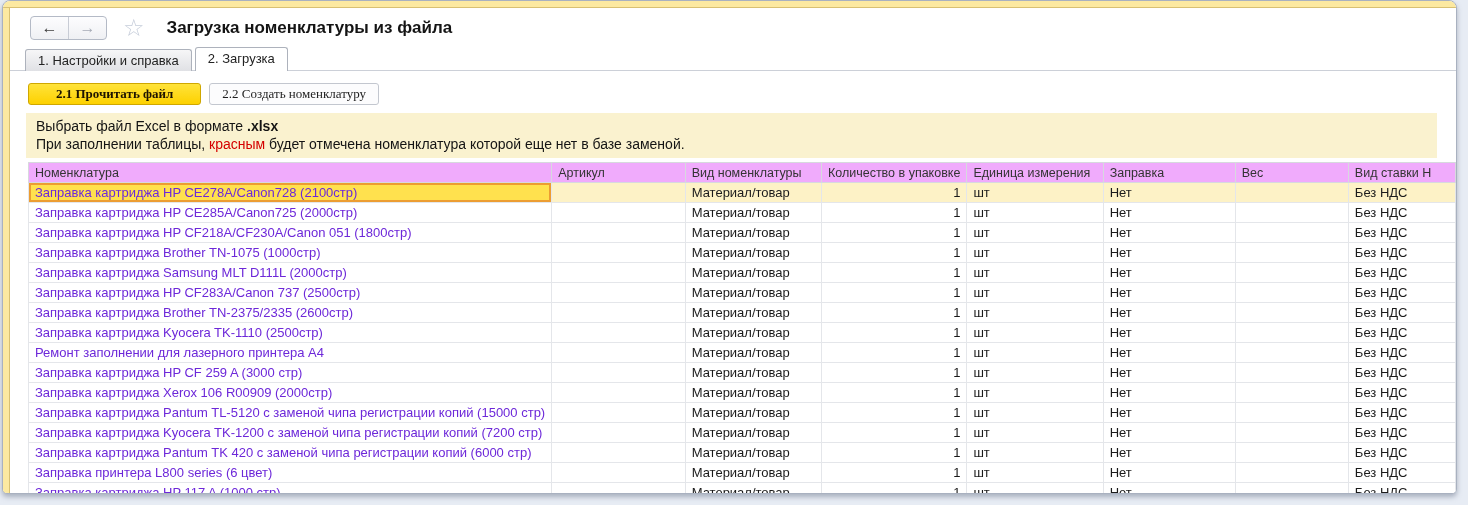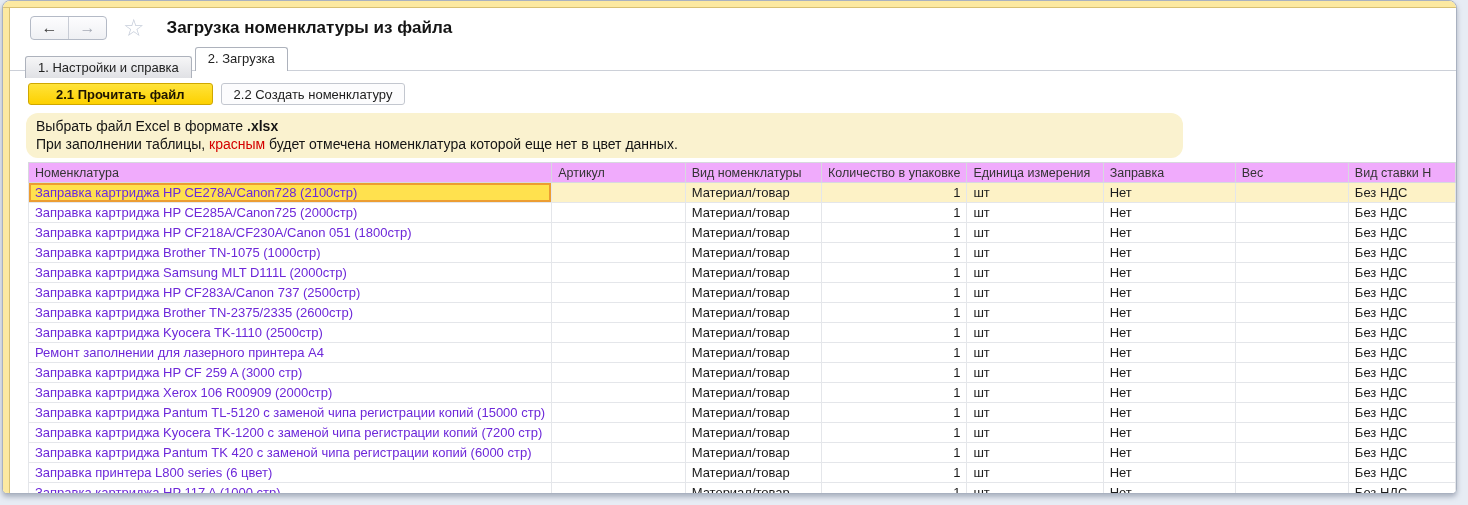--- a/index.html
+++ b/index.html
@@ -29,35 +29,35 @@
     font-size:16px;line-height:1;cursor:default;}
   .nav-btn.back{color:#3c3c3c;border-right:1px solid #c8ccd5;}
   .nav-btn.forward{color:#a6abb6;}
   .star{font-size:24px;color:#c6cdda;line-height:1;margin-left:4px;}
   .page-title{font-size:17px;font-weight:bold;color:#141414;margin-left:10px;}
 
   
   .tabs{margin-top:3px;padding-left:15px;display:flex;align-items:flex-end;gap:3px;
     border-bottom:1px solid #ccd0d8;height:24px;}
   .tab{border:1px solid #adb2bc;border-bottom:none;border-radius:3px 3px 0 0;
-    padding:3px 12px 3px 12px;font-size:13px;color:#222;position:relative;top:8px;
+    padding:3px 12px 3px 12px;font-size:13px;color:#222;position:relative;top:1px;
     background:linear-gradient(#f6f6f7,#e0e1e5);white-space:nowrap;}
   .tab.active{background:#fff;padding-bottom:5px;top:1px;}
 
   
-  .actions{margin-top:12px;padding-left:18px;display:flex;gap:8px;align-items:center;}
+  .actions{margin-top:12px;padding-left:18px;display:flex;gap:8px;align-items:center;font-family:Liberation Serif, serif;}
   .btn{font-size:13px;border-radius:3px;white-space:nowrap;height:22px;display:flex;
     align-items:center;box-sizing:border-box;}
   .btn.primary{background:linear-gradient(#ffe33a,#fdd100);border:1px solid #cfa700;
     font-weight:bold;color:#1d1400;padding:0 27px;}
   .btn.secondary{background:#fcfcfd;border:1px solid #c3c7cf;color:#1d1d1d;padding:8px 12px;}
 
   
-  .instructions{margin:8px 0 0 16px;width:1157px;box-sizing:border-box;
-    background:#faf2cf;padding:4px 10px 5px 10px;font-size:14px;color:#141414;line-height:18px;border-radius:12px;}
+  .instructions{margin:8px 0 0 16px;width:1411px;box-sizing:border-box;
+    background:#faf2cf;padding:4px 10px 5px 10px;font-size:14px;color:#141414;line-height:18px;}
   .instructions .red{color:#d40000;}
   .instructions b{font-weight:bold;}
 
   
   .table-wrap{margin:4px 0 0 18px;width:1428px;overflow:hidden;}
   table{border-collapse:collapse;table-layout:fixed;}
   th{background:#f0abfc;border:1px solid #d7d9de;font-weight:normal;font-size:12.5px;
     color:#333;text-align:left;padding:0 6px;height:20px;white-space:nowrap;overflow:hidden;box-sizing:border-box;}
   td{border:1px solid #e4e6ea;font-size:13px;color:#1a1a1a;padding:0 6px;height:19px;
     white-space:nowrap;overflow:hidden;box-sizing:border-box;line-height:19px;}
@@ -93,21 +93,21 @@
         <div class="tab active">2. Загрузка</div>
       </div>
 
       <div class="actions">
         <div class="btn primary">2.1 Прочитать файл</div>
         <div class="btn secondary">2.2 Создать номенклатуру</div>
       </div>
 
       <div class="instructions">
         <div><span>Выбрать файл Excel в формате </span><b>.xlsx</b></div>
-        <div><span>При заполнении таблицы, </span><span class="red">красным</span><span> будет отмечена номенклатура которой еще нет в цвет данных.</span></div>
+        <div><span>При заполнении таблицы, </span><span class="red">красным</span><span> будет отмечена номенклатура которой еще нет в базе заменой.</span></div>
       </div>
 
       <div class="table-wrap">
         <table>
           <colgroup id="colgroup">
               <col style="width: 515px;">
               <col style="width: 154px;">
               <col style="width: 140px;">
               <col style="width: 128px;">
               <col style="width: 138px;">

